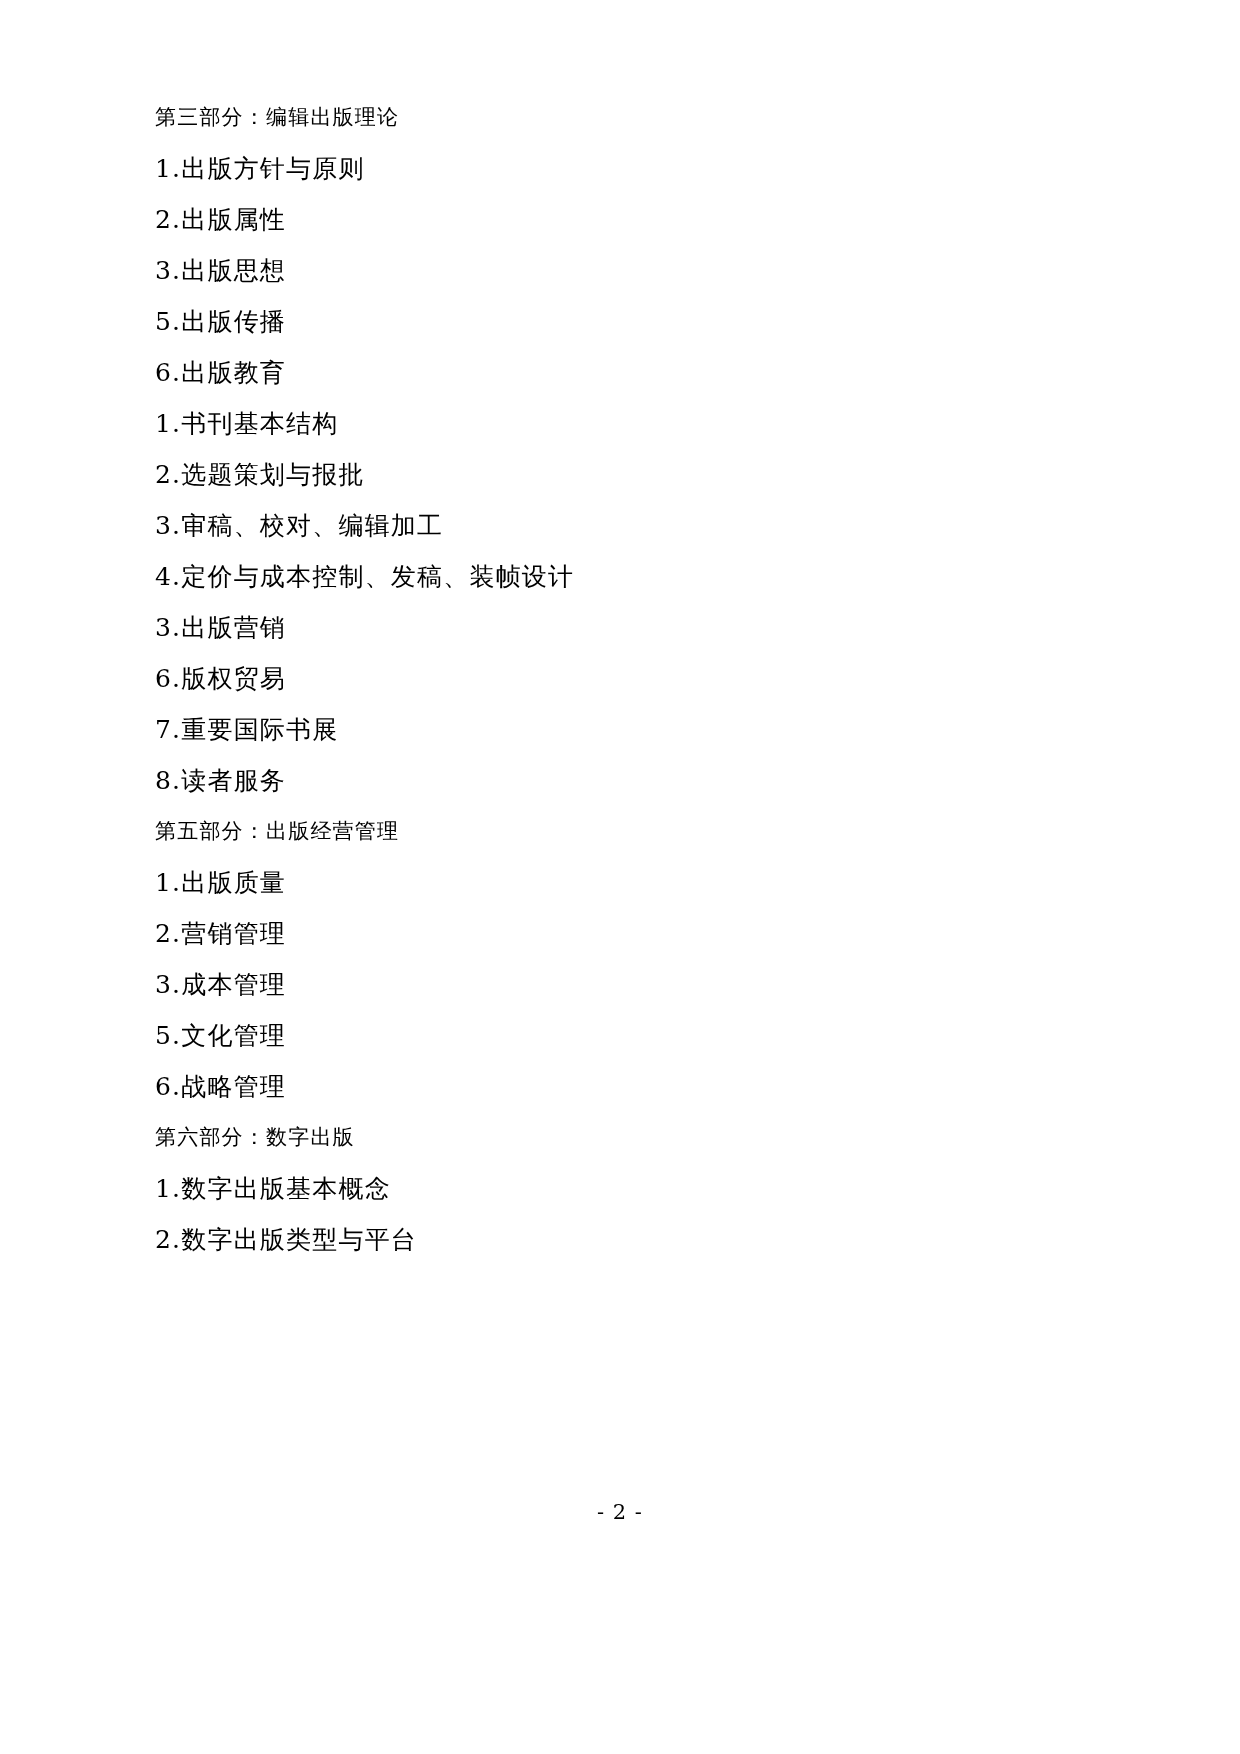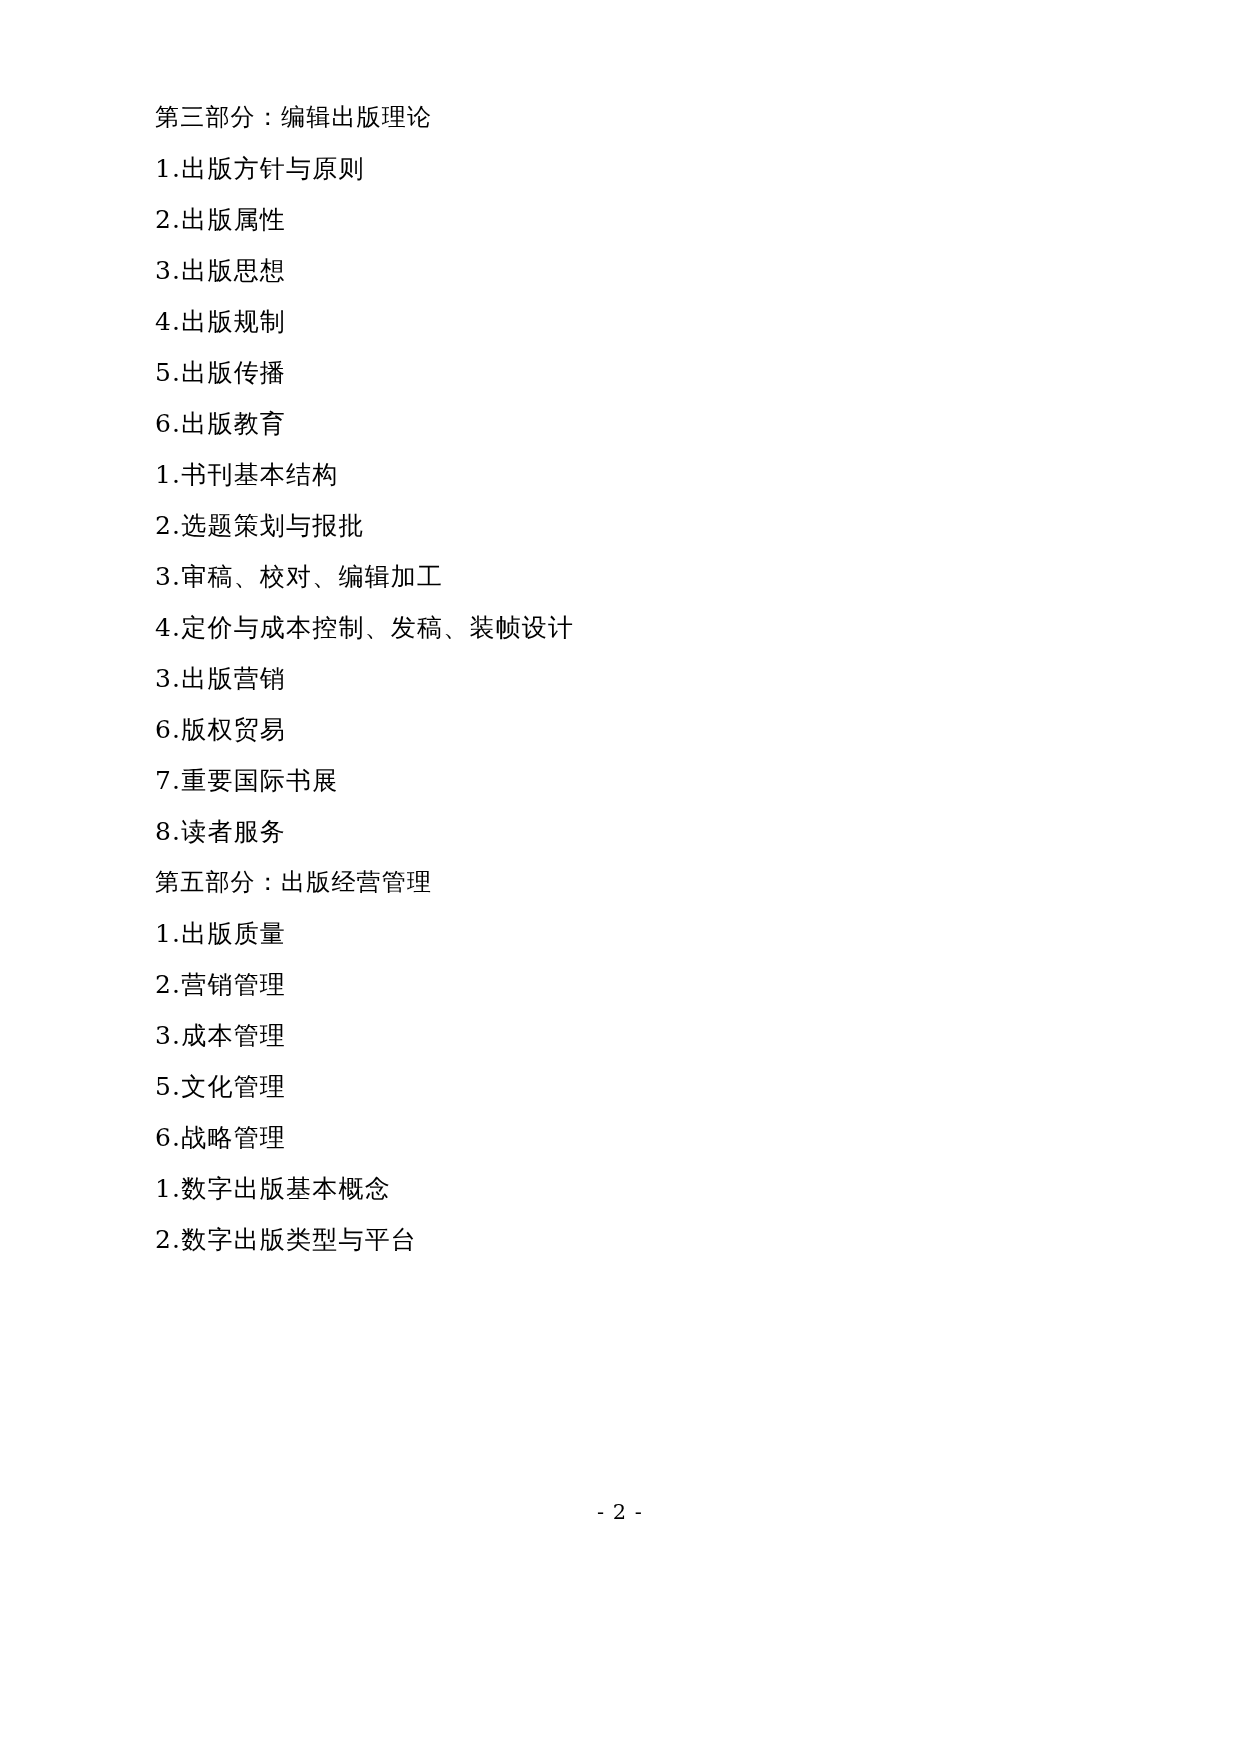--- a/index.html
+++ b/index.html
@@ -18,21 +18,21 @@
     color: #000000;
     overflow: hidden;
   }
   .content {
     position: absolute;
     left: 155px;
     top: 92px;
     width: 930px;
   }
   .section-title {
-    font-size: 24px;
+    font-size: 21px;
     line-height: 51px;
     letter-spacing: 1.2px;
     white-space: pre;
   }
   .item {
     font-size: 25px;
     line-height: 51px;
     letter-spacing: 1.2px;
     white-space: pre;
   }
@@ -51,21 +51,20 @@
 <body>
 
 <div class="page">
   <div class="content">
 
     <div class="section">
       <div class="section-title">第三部分：编辑出版理论</div>
       <div class="item">1.出版方针与原则</div>
       <div class="item">2.出版属性</div>
       <div class="item">3.出版思想</div>
-      <div class="item">4.出版规制</div>
       <div class="item">5.出版传播</div>
       <div class="item">6.出版教育</div>
     </div>
 
     <div class="section">
       <div class="item">1.书刊基本结构</div>
       <div class="item">2.选题策划与报批</div>
       <div class="item">3.审稿、校对、编辑加工</div>
       <div class="item">4.定价与成本控制、发稿、装帧设计</div>
       <div class="item">3.出版营销</div>
@@ -77,20 +76,21 @@
     <div class="section">
       <div class="section-title">第五部分：出版经营管理</div>
       <div class="item">1.出版质量</div>
       <div class="item">2.营销管理</div>
       <div class="item">3.成本管理</div>
       <div class="item">5.文化管理</div>
       <div class="item">6.战略管理</div>
     </div>
 
     <div class="section">
+      <div class="section-title">第六部分：数字出版</div>
       <div class="item">1.数字出版基本概念</div>
       <div class="item">2.数字出版类型与平台</div>
     </div>
 
   </div>
 
   <div class="page-number">- 2 -</div>
 </div>
 
 </body></html>

